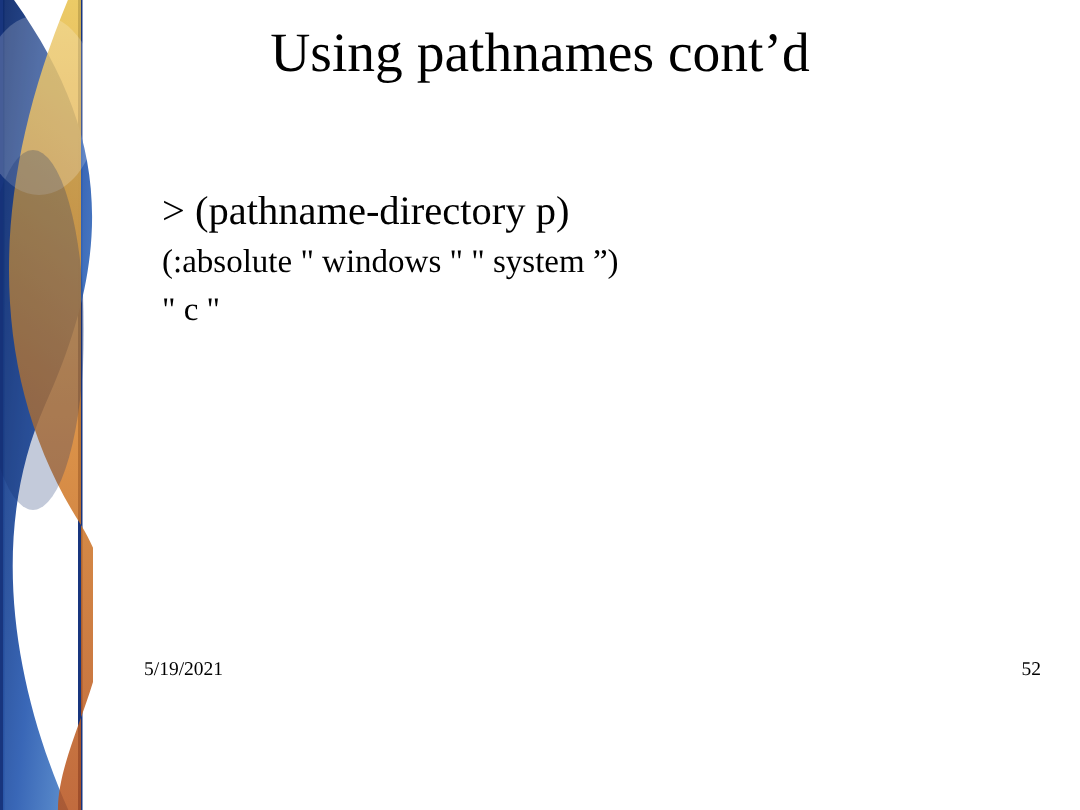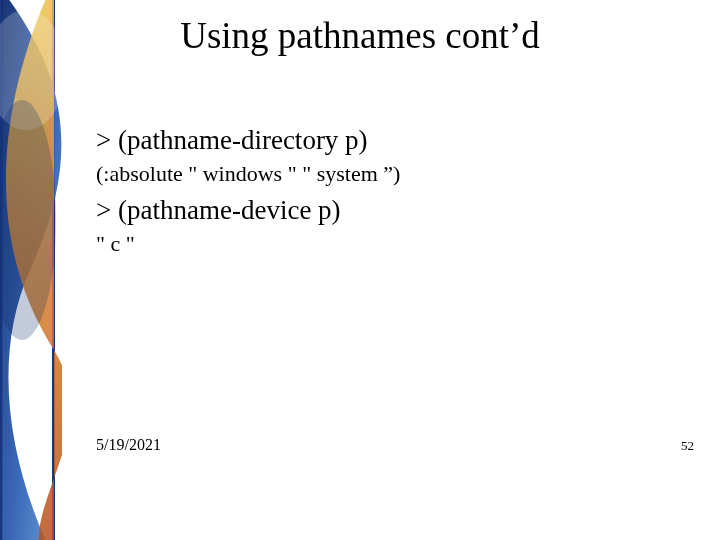--- a/index.html
+++ b/index.html
@@ -32,41 +32,41 @@
     left: 0;
     right: 0;
     top: 14px;
     text-align: center;
     font-size: 37px;
     color: #000;
     font-family: "Times New Roman", serif;
   }
   .content {
     position: absolute;
-    left: 96px;
+    left: 108px;
     right: 30px;
     top: 118px;
     color: #000;
   }
   .line-big {
     font-size: 27px;
     line-height: 1.2;
     margin-top: 6px;
   }
   .line-med {
     font-size: 22px;
     line-height: 1.25;
     margin-top: 6px;
   }
   .gap-s { margin-top: 4px; }
   .footer-date {
     position: absolute;
     left: 96px;
     bottom: 18px;
-    font-size: 16px;
+    font-size: 13px;
     color: #000;
   }
   .footer-page {
     position: absolute;
     right: 26px;
     bottom: 18px;
     font-size: 13px;
     color: #000;
   }
 </style>
@@ -96,20 +96,19 @@
       <ellipse cx="26" cy="70" rx="40" ry="60" fill="#ffffff" opacity="0.20"></ellipse>
       <ellipse cx="22" cy="220" rx="34" ry="120" fill="#0e2a6b" opacity="0.25"></ellipse>
     </svg>
   </div>
 
   <div class="title">Using pathnames cont’d</div>
 
   <div class="content">
     <div class="line-big">&gt; (pathname-directory p)</div>
     <div class="line-med gap-s">(:absolute " windows " " system ”)</div>
-    <div class="line-big">&gt; (pathname-device p)</div>
     <div class="line-med gap-s">" c "</div>
   </div>
 
   <div class="footer-date">5/19/2021</div>
   <div class="footer-page">52</div>
 
 </div>
 
 </body></html>

